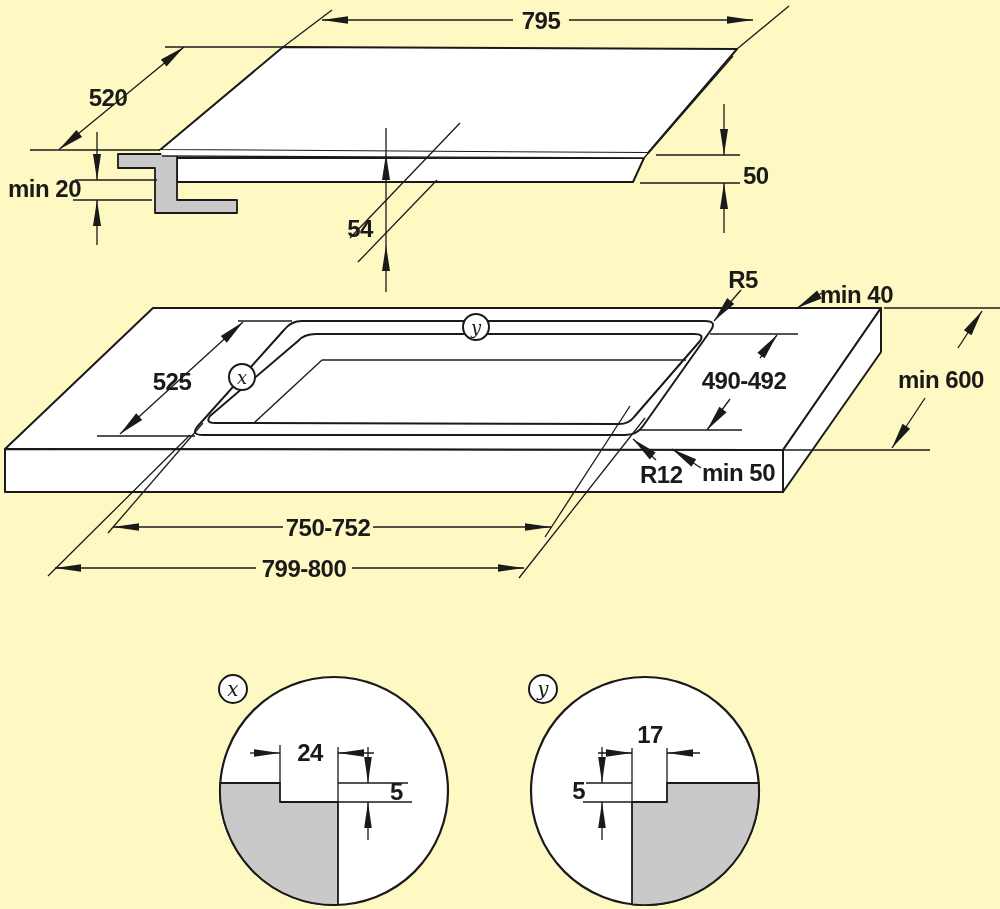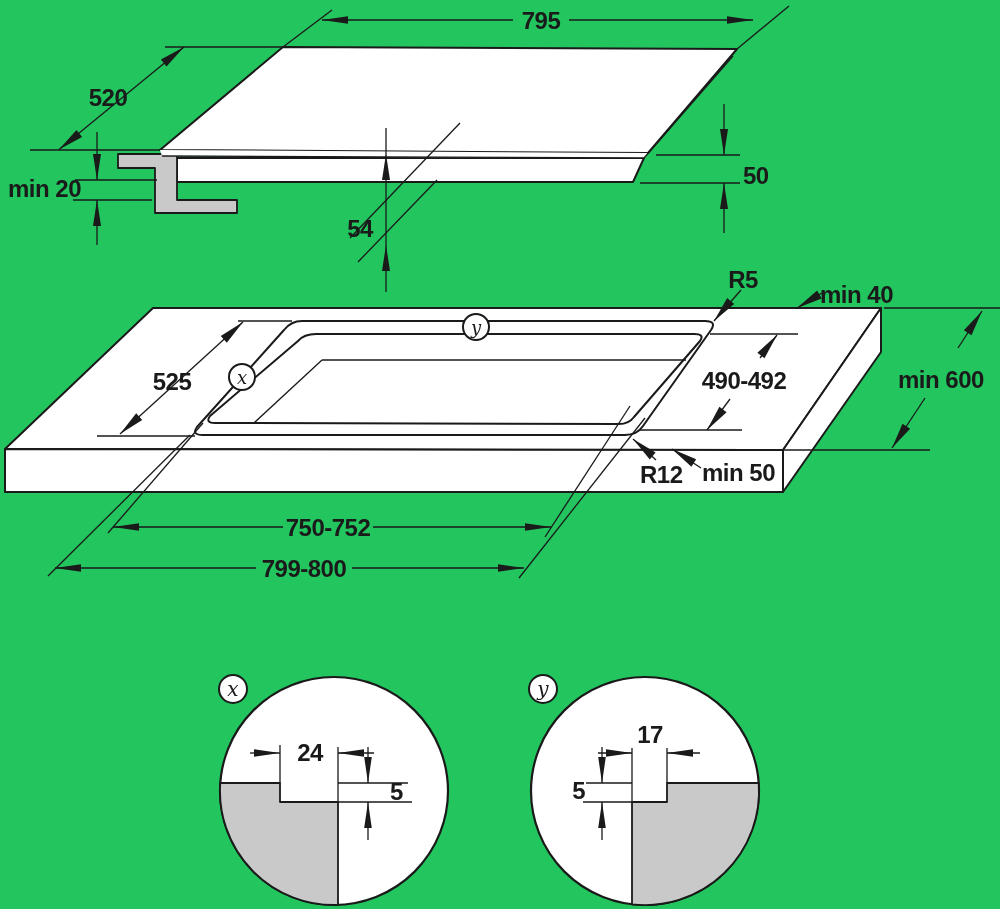--- a/index.html
+++ b/index.html
@@ -1,16 +1,16 @@
 <!DOCTYPE html>
 <html><head>
 <meta charset="utf-8">
 <style>
   html,body{margin:0;padding:0;background:#ffffff;}
-  .stage{position:relative;width:1000px;height:909px;background:#22c55e;overflow:hidden;}
+  .stage{position:relative;width:1000px;height:909px;background:#fef9c3;overflow:hidden;}
   svg{display:block;}
   .fw{stroke:#1a1a1a;stroke-width:2;fill:#ffffff;stroke-linejoin:round;}
   .tn{stroke:#1a1a1a;stroke-width:1.3;fill:none;}
   .ar{fill:#1a1a1a;stroke:none;}
   .gy{fill:#c9c9c9;stroke:#1a1a1a;stroke-width:1.8;stroke-linejoin:round;}
   .lb{font:700 24px "Liberation Sans",sans-serif;fill:#1a1a1a;letter-spacing:-0.5px;}
   .it{font:italic 18px "DejaVu Serif",serif;fill:#1a1a1a;}
   .itb{font:italic 20px "DejaVu Serif",serif;fill:#1a1a1a;}
 </style>
 </head>

